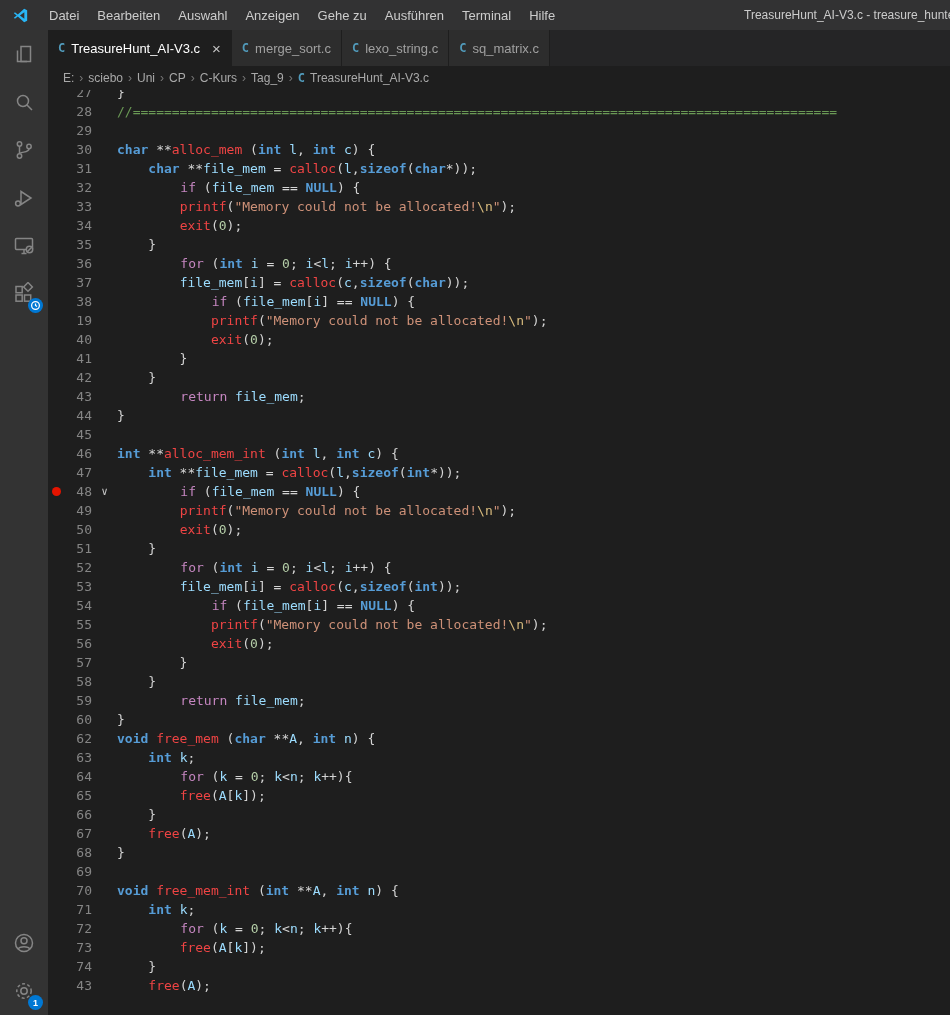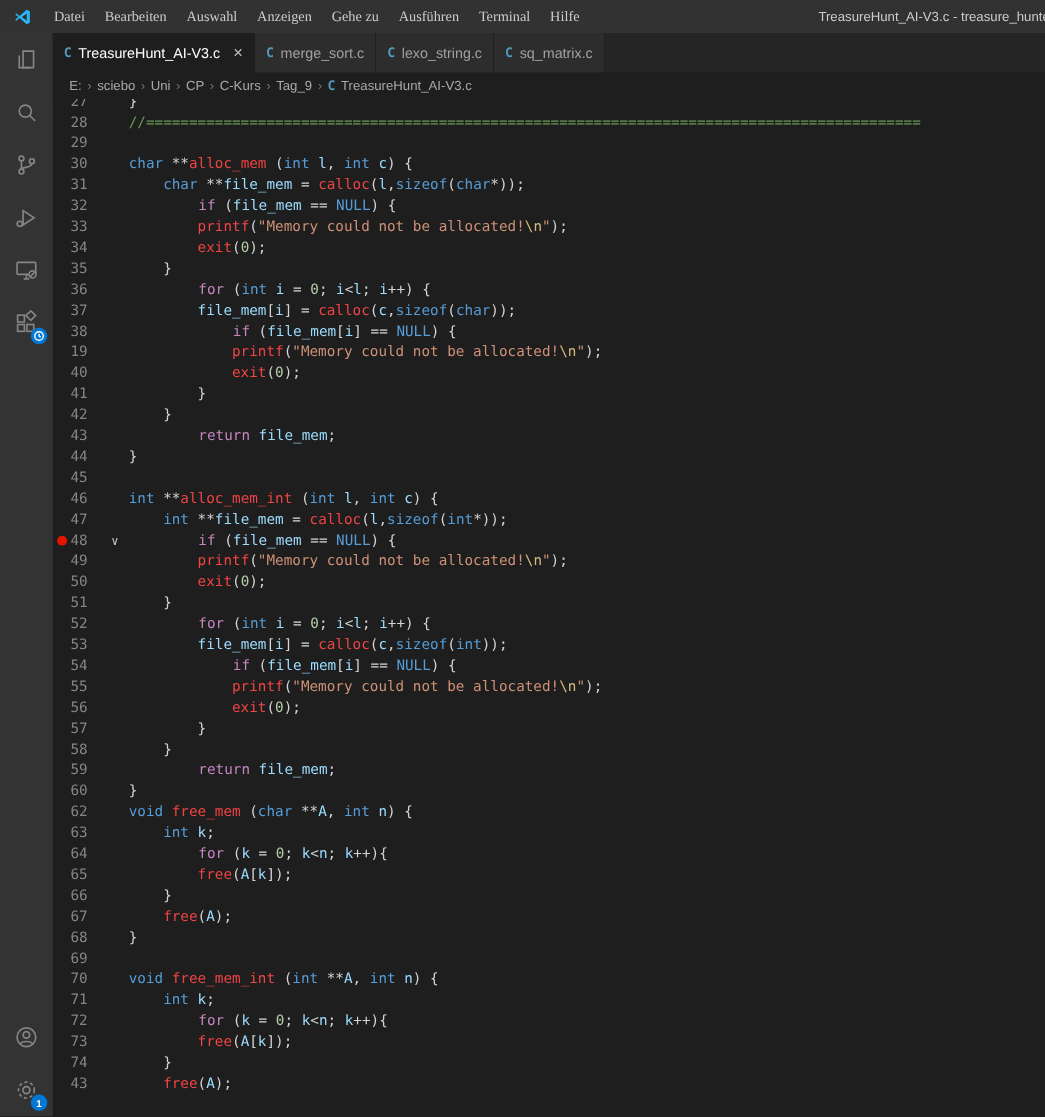--- a/index.html
+++ b/index.html
@@ -1,21 +1,21 @@
 <!DOCTYPE html>
 <html><head>
 <meta charset="utf-8">
 <style>
   * { box-sizing: border-box; margin: 0; padding: 0; }
   html, body { width: 950px; height: 1015px; overflow: hidden; background: #1e1e1e; font-family: "Liberation Sans", sans-serif; }
   .titlebar { height: 30px; background: #323233; display: flex; align-items: center; position: relative; color: #cccccc; }
   .logo { width: 40px; display: flex; align-items: center; justify-content: center; }
   .logo svg { width: 17px; height: 17px; }
   .menubar { display: flex; height: 30px; align-items: stretch; }
-  .menu-item { padding: 0 9px; font-size: 13px; display: flex; align-items: center; cursor: default; font-family: Liberation Serif, serif; }
+  .menu-item { padding: 0 9px; font-size: 13px; display: flex; align-items: center; cursor: default; }
   .window-title { position: absolute; left: 744px; top: 0; height: 30px; display: flex; align-items: center; font-size: 12px; white-space: nowrap; color: #cccccc; }
   .main { display: flex; height: 985px; }
   .activitybar { width: 48px; background: #333333; display: flex; flex-direction: column; justify-content: space-between; flex-shrink: 0; }
   .ab-group { display: flex; flex-direction: column; }
   .ab-item { width: 48px; height: 48px; display: flex; align-items: center; justify-content: center; color: #858585; position: relative; cursor: pointer; }
   .ab-item svg { width: 24px; height: 24px; }
   .ab-badge { position: absolute; right: 5px; bottom: 5px; width: 15px; height: 15px; border-radius: 50%; background: #0078d4; color: #fff; font-size: 9px; font-weight: bold; display: flex; align-items: center; justify-content: center; }
   .ab-badge svg { width: 15px; height: 15px; }
   .editor-col { flex: 1; min-width: 0; display: flex; flex-direction: column; }
   .tabbar { height: 36px; background: #252526; display: flex; flex-shrink: 0; }
@@ -24,24 +24,24 @@
   .file-icon { color: #519aba; font-weight: bold; font-size: 12px; font-family: "DejaVu Sans Mono", monospace; }
   .tab-close { margin-left: 6px; font-size: 15px; color: #c5c5c5; line-height: 1; }
   .breadcrumb { height: 24px; display: flex; align-items: center; gap: 5px; padding-left: 15px; font-size: 12px; color: #a9a9a9; flex-shrink: 0; background: #1e1e1e; }
   .crumb { cursor: pointer; }
   .crumb-sep { color: #767676; font-size: 12px; }
   .editor { flex: 1; overflow: hidden; }
   #code-lines { margin-top: -7px; }
   .line { display: flex; height: 19px; align-items: center; }
   .gut-bp { width: 16px; display: flex; justify-content: center; flex-shrink: 0; }
   .bp-dot { width: 9px; height: 9px; border-radius: 50%; background: #e51400; }
-  .gut-ln { width: 28px; color: #858585; font-family: "DejaVu Sans Mono", monospace; font-size: 13px; flex-shrink: 0; }
+  .gut-ln { width: 28px; text-align: right; color: #858585; font-family: "DejaVu Sans Mono", monospace; font-size: 13px; flex-shrink: 0; }
   .gut-fold { width: 25px; text-align: center; color: #c5c5c5; font-family: "DejaVu Sans Mono", monospace; font-size: 11px; flex-shrink: 0; }
   .codetext { white-space: pre; font-family: "DejaVu Sans Mono", monospace; font-size: 13px; color: #d4d4d4; }
-  .tk-p { color: #d4d4d4; } .tk-k { color: #569cd6; } .tk-c { color: #c586c0; margin-left: 32px; }
+  .tk-p { color: #d4d4d4; } .tk-k { color: #569cd6; font-weight: bold; } .tk-c { color: #c586c0; margin-left: 32px; }
   .tk-f { color: #ef4444; } .tk-v { color: #9cdcfe; } .tk-s { color: #ce9178; }
   .tk-e { color: #d7ba7d; } .tk-n { color: #b5cea8; } .tk-m { color: #6a9955; }
 </style>
 </head>
 <body>
 
 <div class="titlebar">
   <span class="logo">
     <svg viewBox="0 0 24 24">
         <path fill="#29b6f6" fill-rule="evenodd" d="M17.2 2.6 L21.4 4.6 V19.4 L17.2 21.4 L8.2 13.3 L4.2 16.6 L2.6 15.2 L6.6 12 L2.6 8.8 L4.2 7.4 L8.2 10.7 Z M17.4 7.3 L11.2 12 L17.4 16.7 Z"></path>

